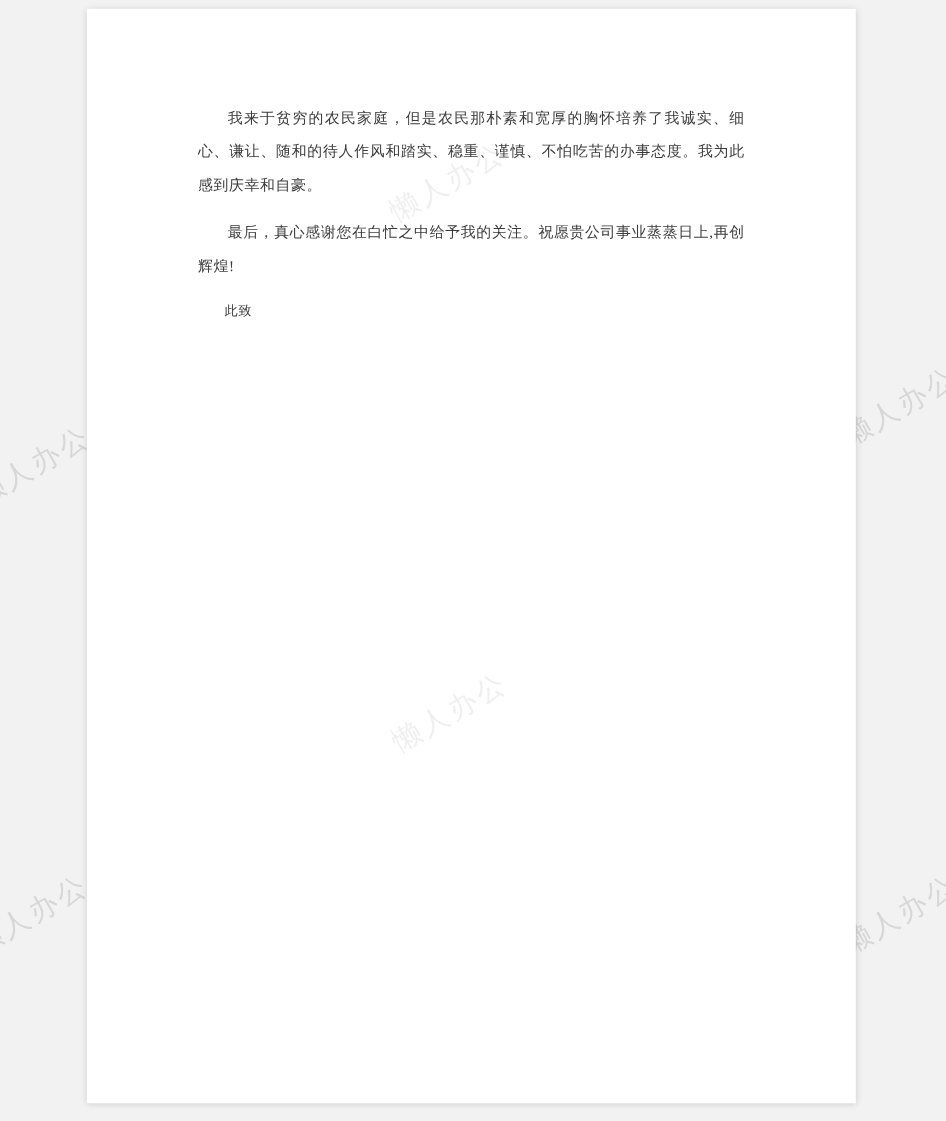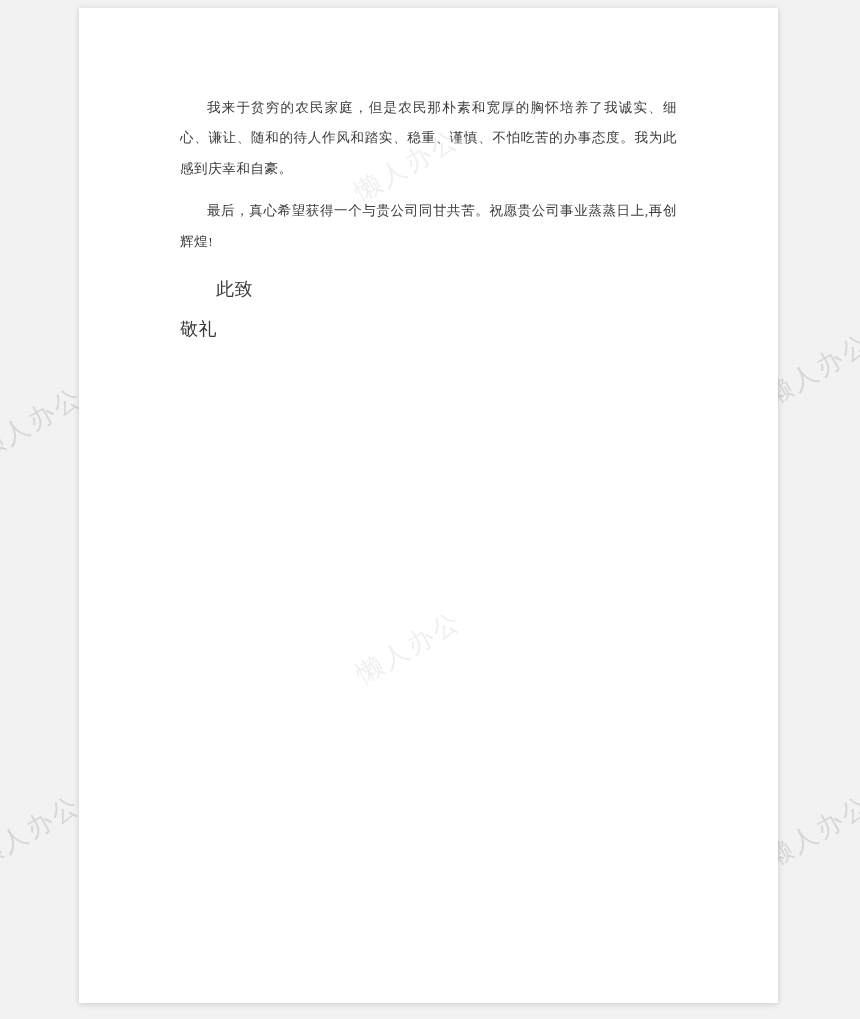--- a/index.html
+++ b/index.html
@@ -71,21 +71,21 @@
   .para {
     font-size: 13.5px;
     line-height: 2.25;
     color: #3a3a3a;
     text-align: justify;
     text-indent: 2em;
     margin: 0 0 12px 0;
     letter-spacing: 0.6px;
   }
   .closing {
-    font-size: 18px;
+    font-size: 12px;
     line-height: 2.25;
     color: #3a3a3a;
     margin: 0;
     letter-spacing: 0.6px;
   }
   .closing.salute {
     text-indent: 2em;
   }
 </style>
 </head>
@@ -100,18 +100,17 @@
 
 <div class="page">
 
   <div class="wm-on-page">
     <div class="wm" style="left:270px; top:140px;">懒人办公</div>
     <div class="wm" style="left:272px; top:622px;">懒人办公</div>
   </div>
 
   <div class="doc-body">
     <p class="para">我来于贫穷的农民家庭，但是农民那朴素和宽厚的胸怀培养了我诚实、细心、谦让、随和的待人作风和踏实、稳重、谨慎、不怕吃苦的办事态度。我为此感到庆幸和自豪。</p>
-    <p class="para">最后，真心希望获得一个与贵公司同甘共苦。祝愿贵公司事业蒸蒸日上,再创辉煌!</p>
+    <p class="para">最后，真心感谢您在白忙之中给予我的关注。祝愿贵公司事业蒸蒸日上,再创辉煌!</p>
     <p class="closing salute">此致</p>
-    <p class="closing">敬礼</p>
   </div>
 
 </div>
 
 </body></html>

